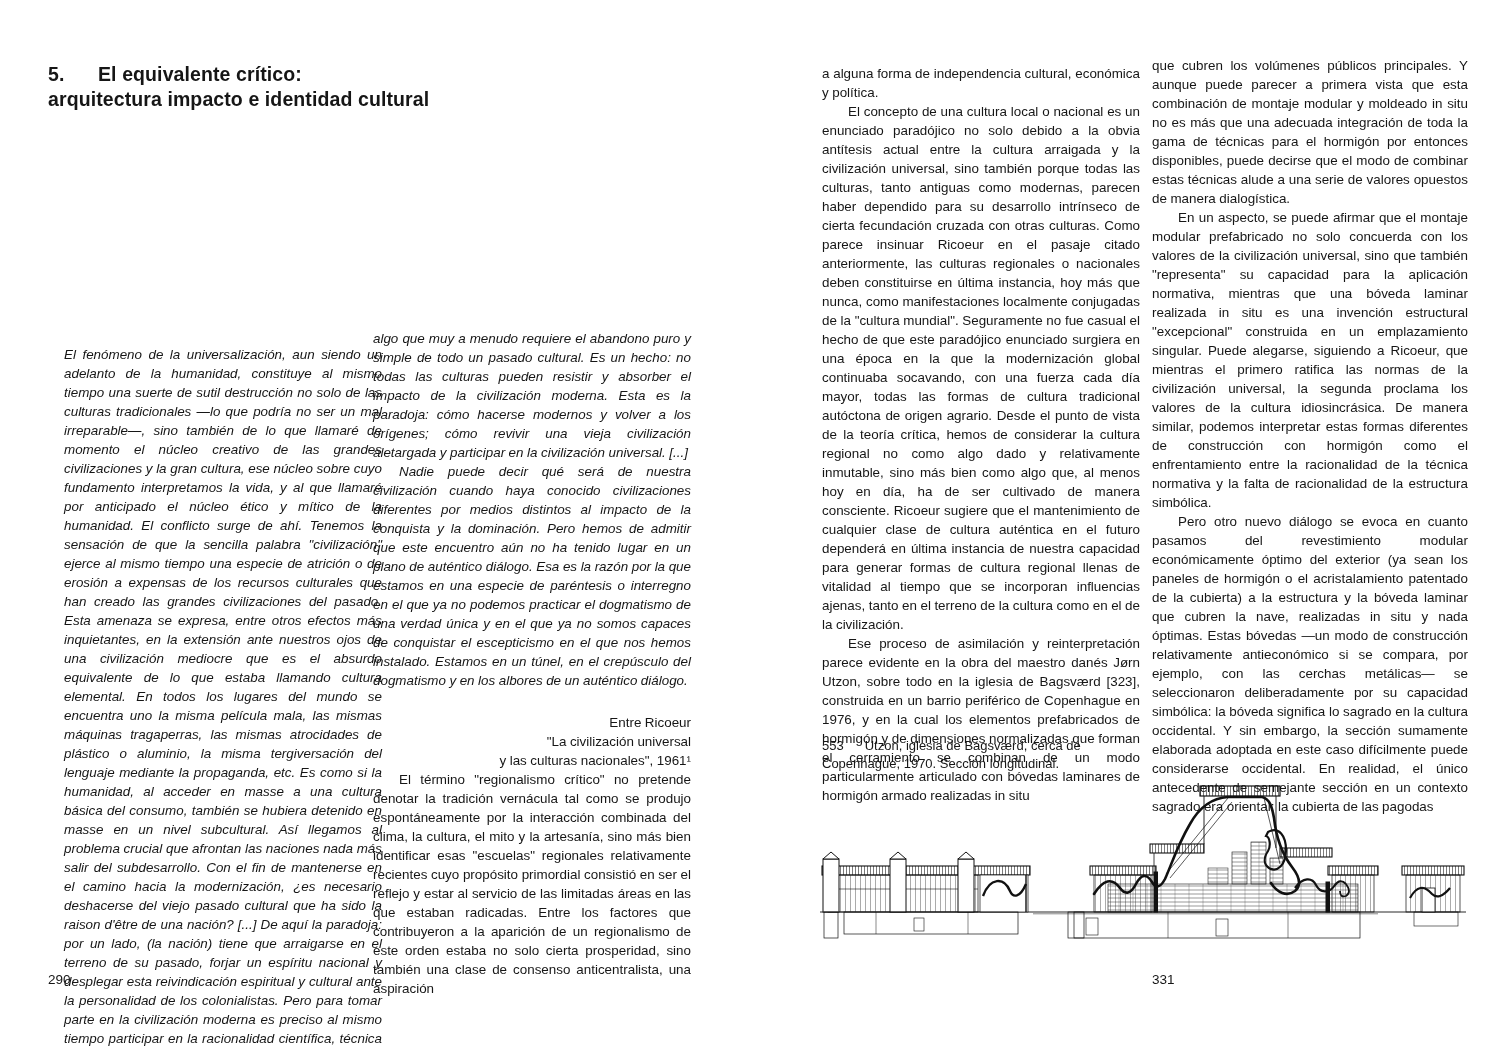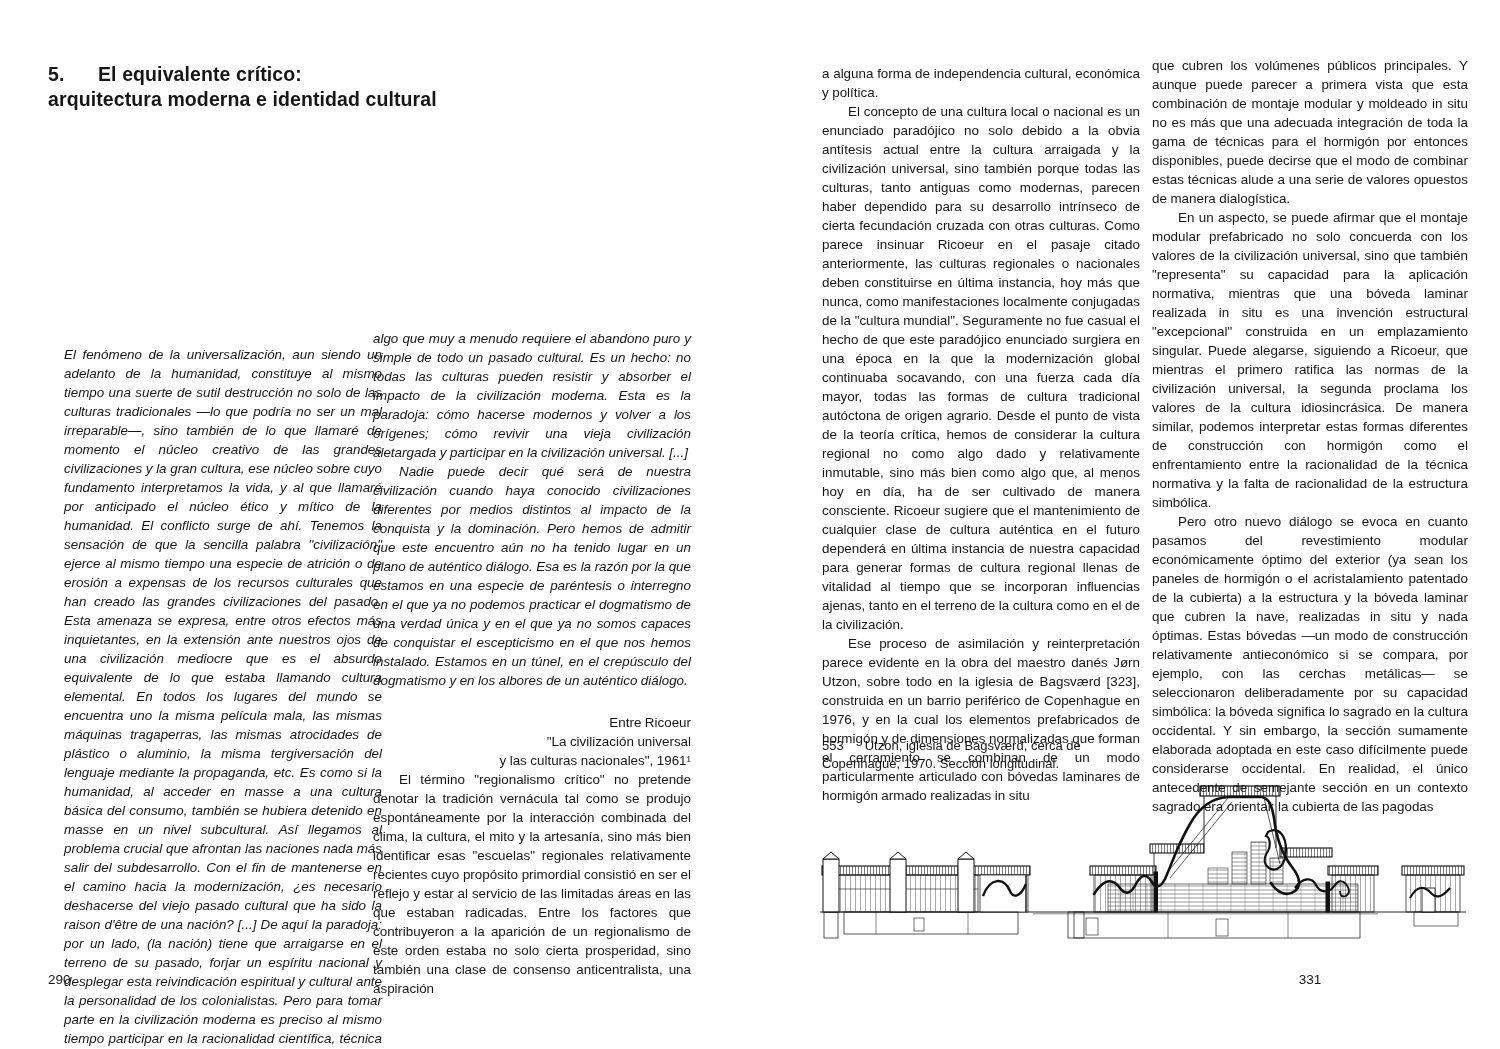--- a/index.html
+++ b/index.html
@@ -52,35 +52,35 @@
     text-align: left;
   }
   .cap-gap { display: inline-block; width: 21px; }
 
   
   .pagenum {
     font-size: 13.5px;
     top: 972px;
   }
   .pagenum-left  { left: 48px; }
-  .pagenum-right { left: 1152px; width: 316px; text-align: center; }
+  .pagenum-right { left: 1152px; width: 316px; text-align: left; }
 
   
   .drawing-wrap { left: 818px; top: 772px; width: 650px; height: 185px; }
   .drawing-wrap svg { display: block; width: 650px; height: 185px; }
 </style>
 </head>
 <body>
 
 <div class="abs chapter-title">
   <div class="title-row">
     <span class="title-num">5.</span>
     <span>El equivalente crítico:</span>
   </div>
-  <div>arquitectura moderna e identidad cultural</div>
+  <div>arquitectura impacto e identidad cultural</div>
 </div>
 
 <div class="abs col col-l1">
   <p class="quote">El fenómeno de la universalización, aun siendo un adelanto de la humanidad, constituye al mismo tiempo una suerte de sutil destrucción no solo de las culturas tradicionales —lo que podría no ser un mal irreparable—, sino también de lo que llamaré de momento el núcleo creativo de las grandes civilizaciones y la gran cultura, ese núcleo sobre cuyo fundamento interpretamos la vida, y al que llamaré por anticipado el núcleo ético y mítico de la humanidad. El conflicto surge de ahí. Tenemos la sensación de que la sencilla palabra "civilización" ejerce al mismo tiempo una especie de atrición o de erosión a expensas de los recursos culturales que han creado las grandes civilizaciones del pasado. Esta amenaza se expresa, entre otros efectos más inquietantes, en la extensión ante nuestros ojos de una civilización mediocre que es el absurdo equivalente de lo que estaba llamando cultura elemental. En todos los lugares del mundo se encuentra uno la misma película mala, las mismas máquinas tragaperras, las mismas atrocidades de plástico o aluminio, la misma tergiversación del lenguaje mediante la propaganda, etc. Es como si la humanidad, al acceder en masse a una cultura básica del consumo, también se hubiera detenido en masse en un nivel subcultural. Así llegamos al problema crucial que afrontan las naciones nada más salir del subdesarrollo. Con el fin de mantenerse en el camino hacia la modernización, ¿es necesario deshacerse del viejo pasado cultural que ha sido la raison d'être de una nación? [...] De aquí la paradoja: por un lado, (la nación) tiene que arraigarse en el terreno de su pasado, forjar un espíritu nacional y desplegar esta reivindicación espiritual y cultural ante la personalidad de los colonialistas. Pero para tomar parte en la civilización moderna es preciso al mismo tiempo participar en la racionalidad científica, técnica y política,</p>
 </div>
 
 <div class="abs col col-l2">
   <p class="quote">algo que muy a menudo requiere el abandono puro y simple de todo un pasado cultural. Es un hecho: no todas las culturas pueden resistir y absorber el impacto de la civilización moderna. Esta es la paradoja: cómo hacerse modernos y volver a los orígenes; cómo revivir una vieja civilización aletargada y participar en la civilización universal. [...]</p>
   <p class="quote indent">Nadie puede decir qué será de nuestra civilización cuando haya conocido civilizaciones diferentes por medios distintos al impacto de la conquista y la dominación. Pero hemos de admitir que este encuentro aún no ha tenido lugar en un plano de auténtico diálogo. Esa es la razón por la que estamos en una especie de paréntesis o interregno en el que ya no podemos practicar el dogmatismo de una verdad única y en el que ya no somos capaces de conquistar el escepticismo en el que nos hemos instalado. Estamos en un túnel, en el crepúsculo del dogmatismo y en los albores de un auténtico diálogo.</p>
   <div class="attribution">

